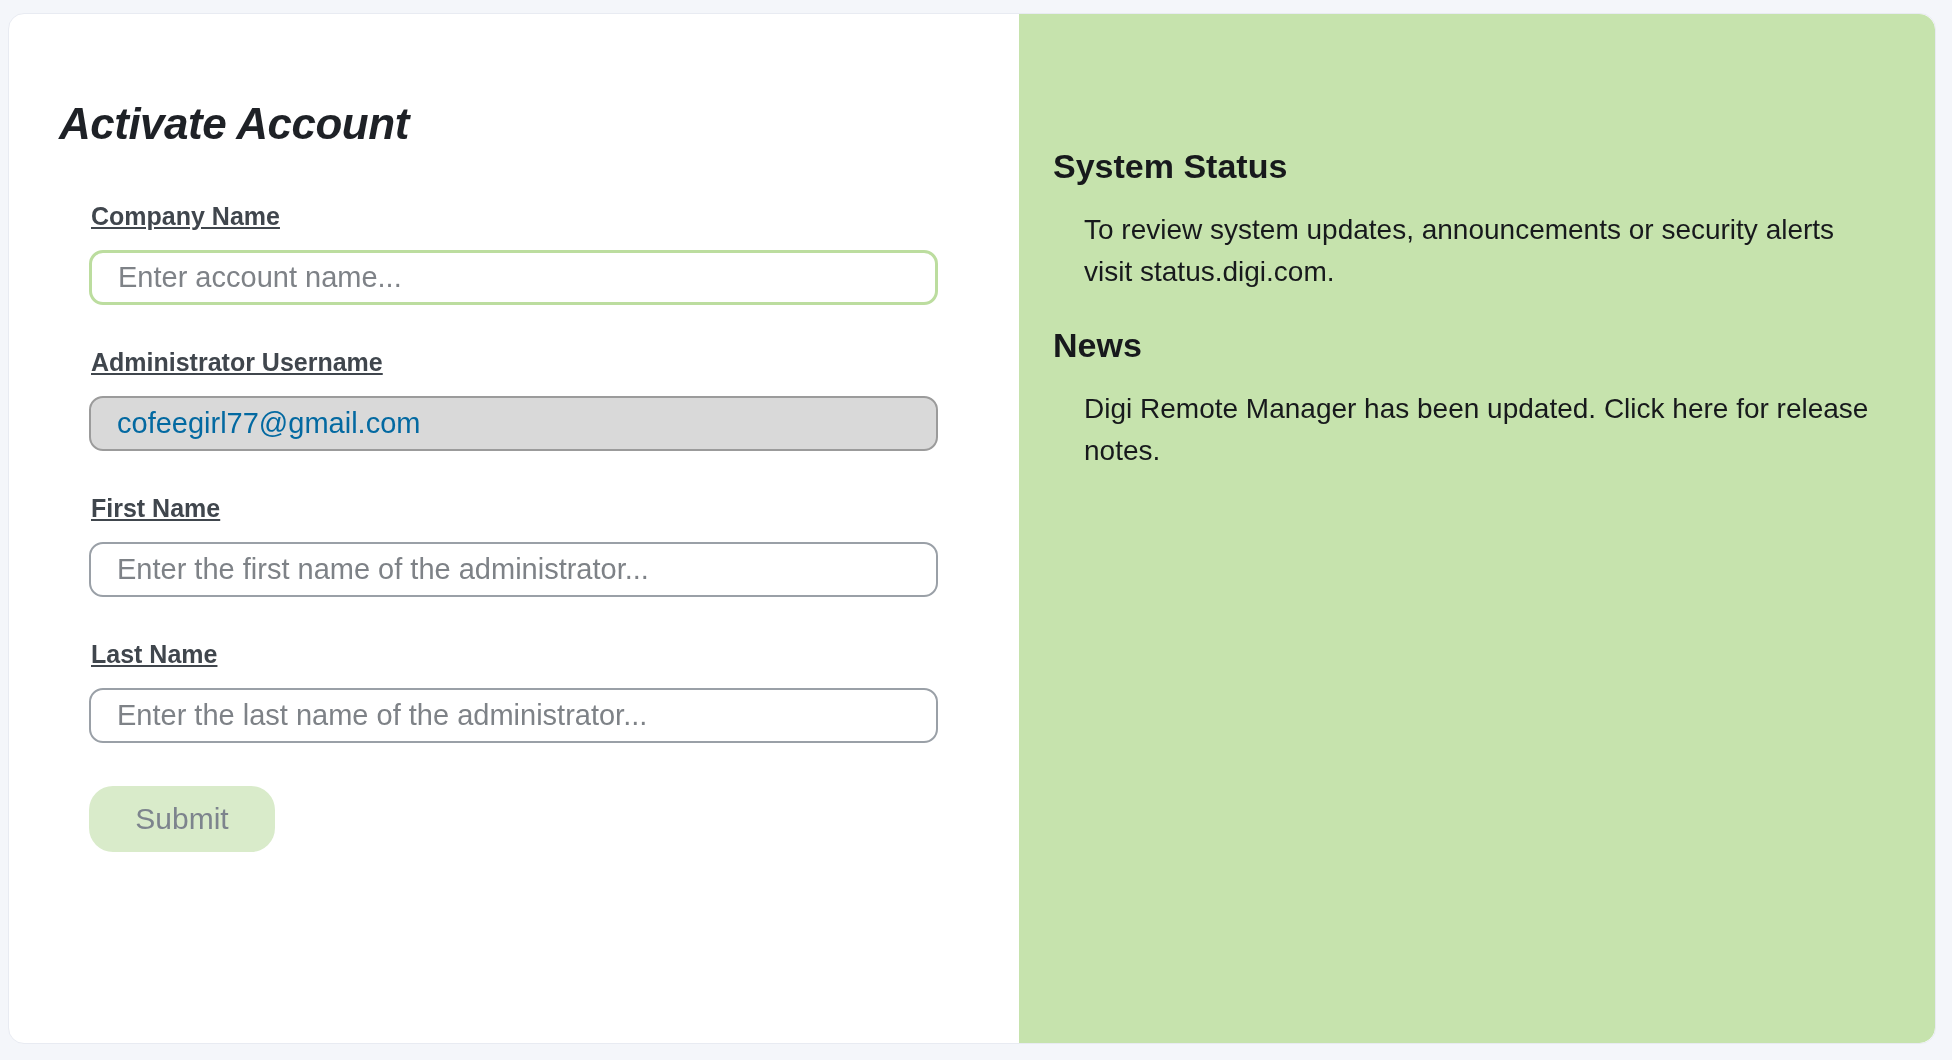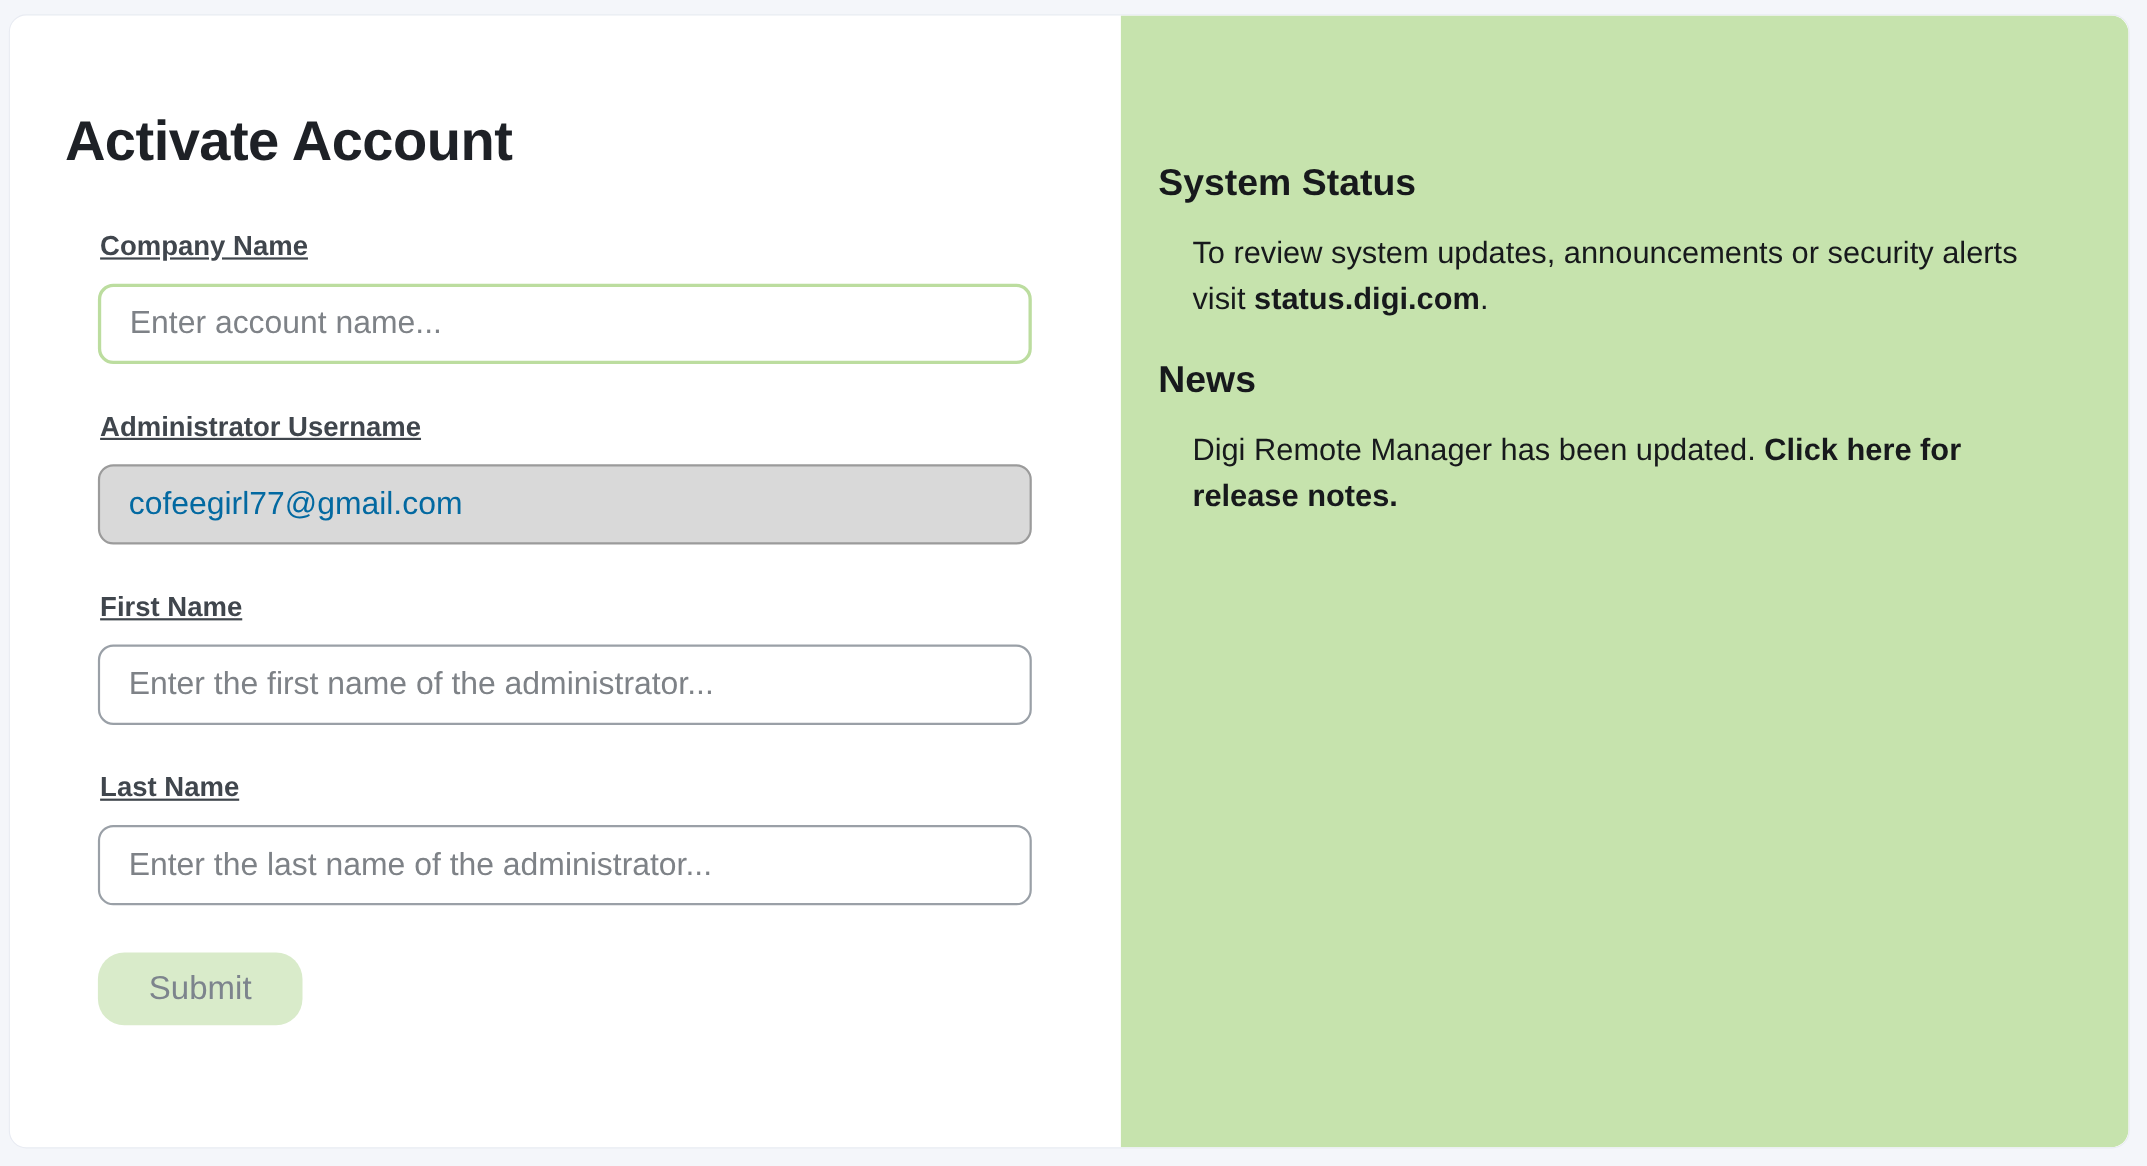--- a/index.html
+++ b/index.html
@@ -19,40 +19,41 @@
     border-radius: 16px;
     display: flex;
     overflow: hidden;
   }
   .left-pane {
     width: 1010px;
     flex: 0 0 auto;
     padding: 87px 0 0 50px;
   }
   .page-title {
-    font-size: 51px;
+    font-size: 44px;
     font-weight: 700;
     color: #1e2126;
     margin: 0 0 55px 0;
     letter-spacing: -0.5px;
     line-height: 1.05;
+    font-style: italic;
   }
   .form-area { margin-left: 30px; width: 849px; }
   .field-label {
     display: block;
     font-size: 25px;
     font-weight: 700;
     color: #40464d;
     margin: 0 0 19px 2px;
     text-decoration: underline;
   }
   .text-input {
     display: block;
     width: 100%;
-    height: 73px;
+    height: 55px;
     border-radius: 14px;
     border: 2px solid #9aa0a7;
     padding: 15px 26px;
     font-size: 29px;
     font-family: "Liberation Sans", sans-serif;
     color: #3c4247;
     background: #ffffff;
     margin-bottom: 43px;
     outline: none;
   }
@@ -89,21 +90,21 @@
     margin: 0 0 22px 0;
     line-height: 1.2;
   }
   .panel-text {
     margin: 0 0 32px 31px;
     font-size: 28px;
     line-height: 1.5;
     max-width: 800px;
     color: #17191c;
   }
-  .panel-text b { font-weight: 700; }
+  .panel-text b { font-weight: 400; }
 </style>
 </head>
 <body>
 
 <div class="card">
 
   <div class="left-pane">
     <h1 class="page-title">Activate Account</h1>
 
     <div class="form-area">

